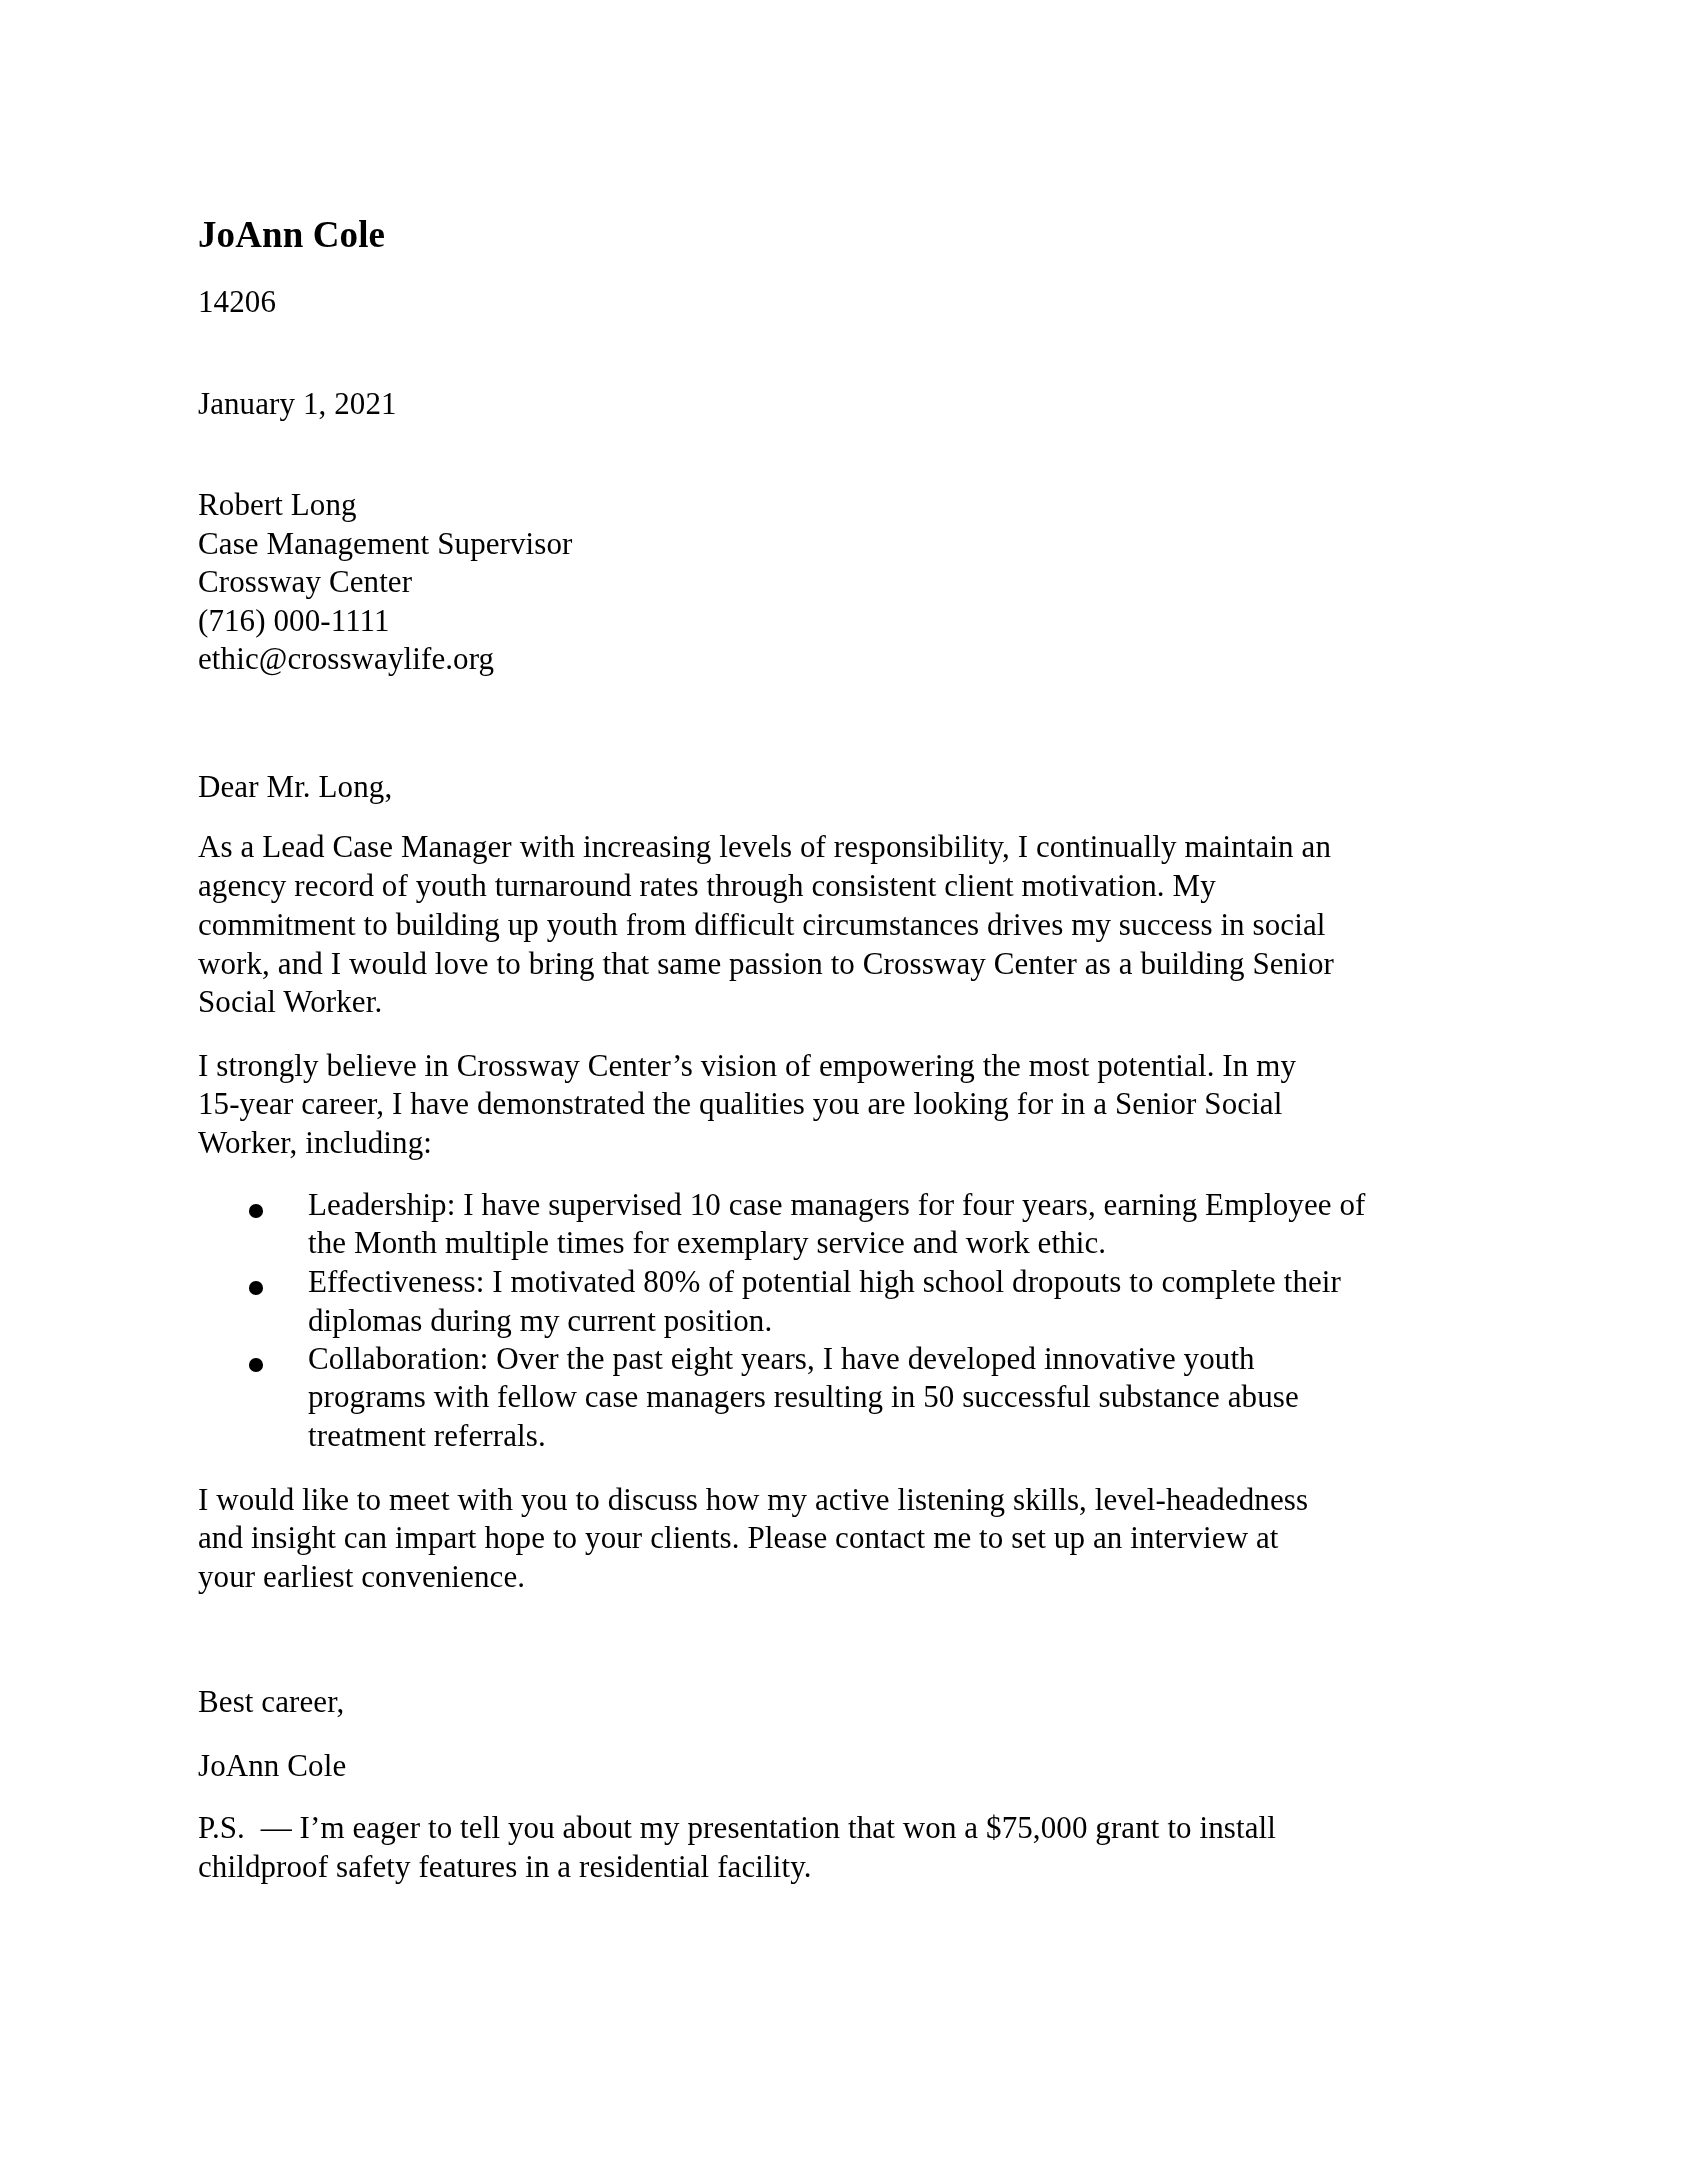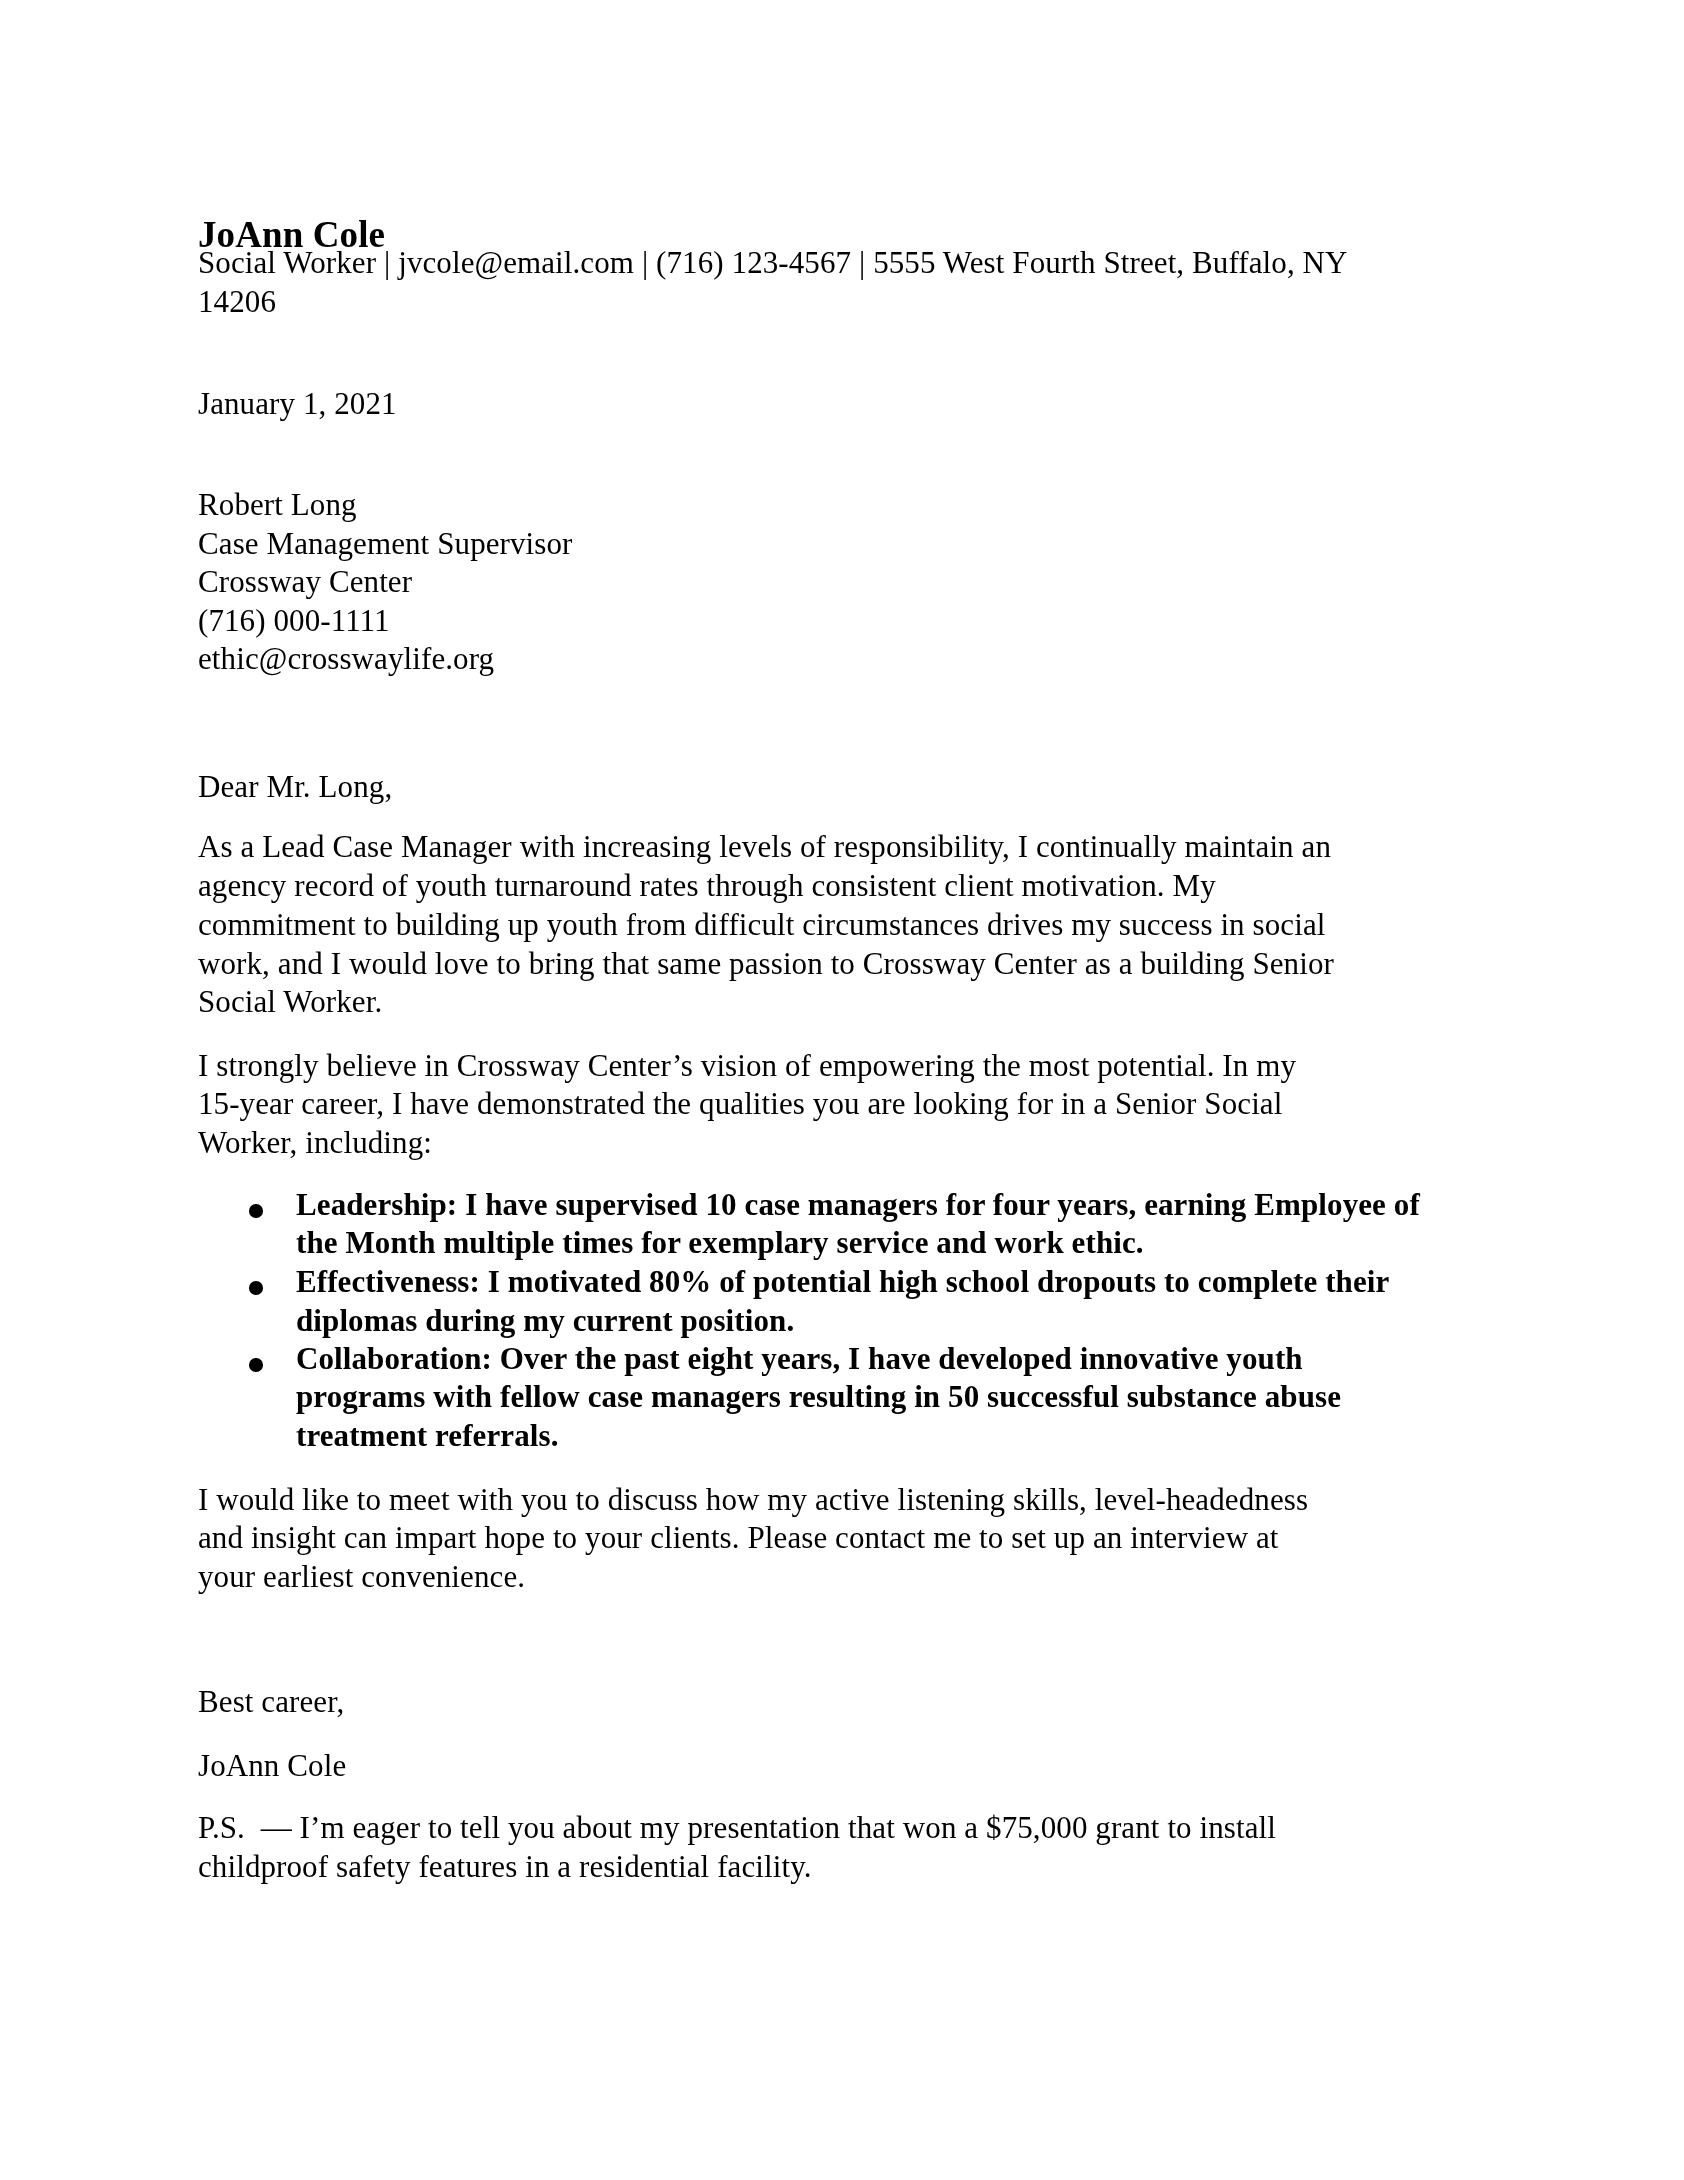--- a/index.html
+++ b/index.html
@@ -9,29 +9,28 @@
     font-family: "Liberation Serif", "DejaVu Serif", serif; color: #000;
   }
   .line {
     position: absolute; left: 198px; font-size: 31px; line-height: 39px; white-space: nowrap;
     letter-spacing: 0.1px;
   }
   .name { font-weight: bold; font-size: 37px; line-height: 43px; }
   .bullet-dot {
     position: absolute; left: 249px; width: 13.6px; height: 13.6px; border-radius: 50%; background: #000;
   }
-  .bl { left: 296px; font-weight: bold; }
+  .bl { left: 308px; }
 </style>
 </head>
 <body>
 
 <div class="page">
 
   <div class="line name" style="top:213px">JoAnn Cole</div>
-  <div class="line" style="top:243px">Social Worker | jvcole@email.com | (716) 123-4567 | 5555 West Fourth Street, Buffalo, NY</div>
   <div class="line" style="top:282px">14206</div>
 
   <div class="line" style="top:384px">January 1, 2021</div>
 
   <div class="line" style="top:485px">Robert Long</div>
   <div class="line" style="top:524px">Case Management Supervisor</div>
   <div class="line" style="top:562px">Crossway Center</div>
   <div class="line" style="top:601px">(716) 000-1111</div>
   <div class="line" style="top:639px">ethic@crosswaylife.org</div>
 

